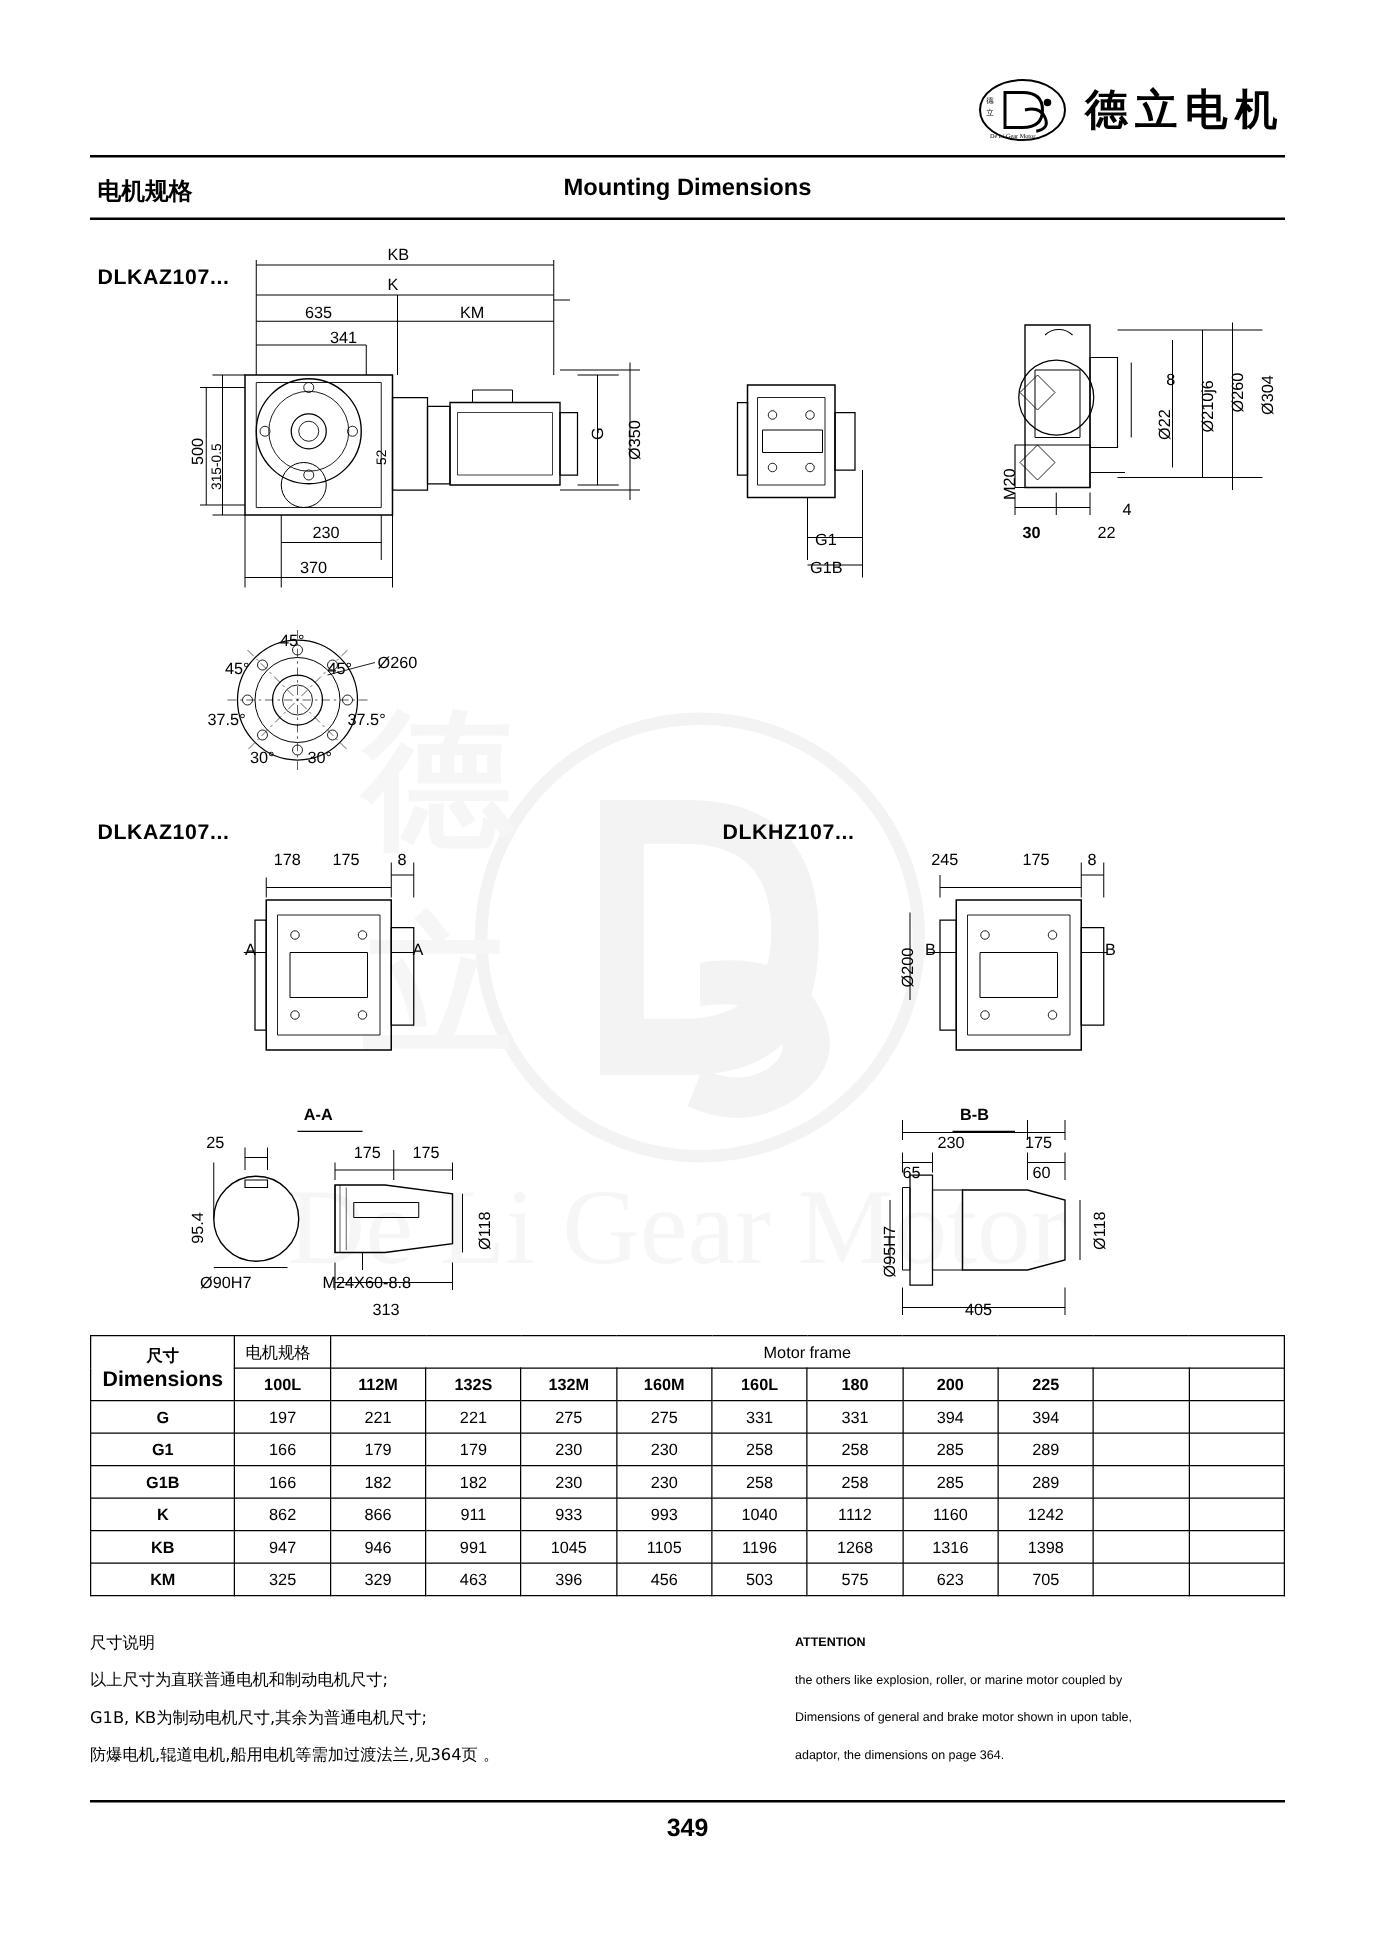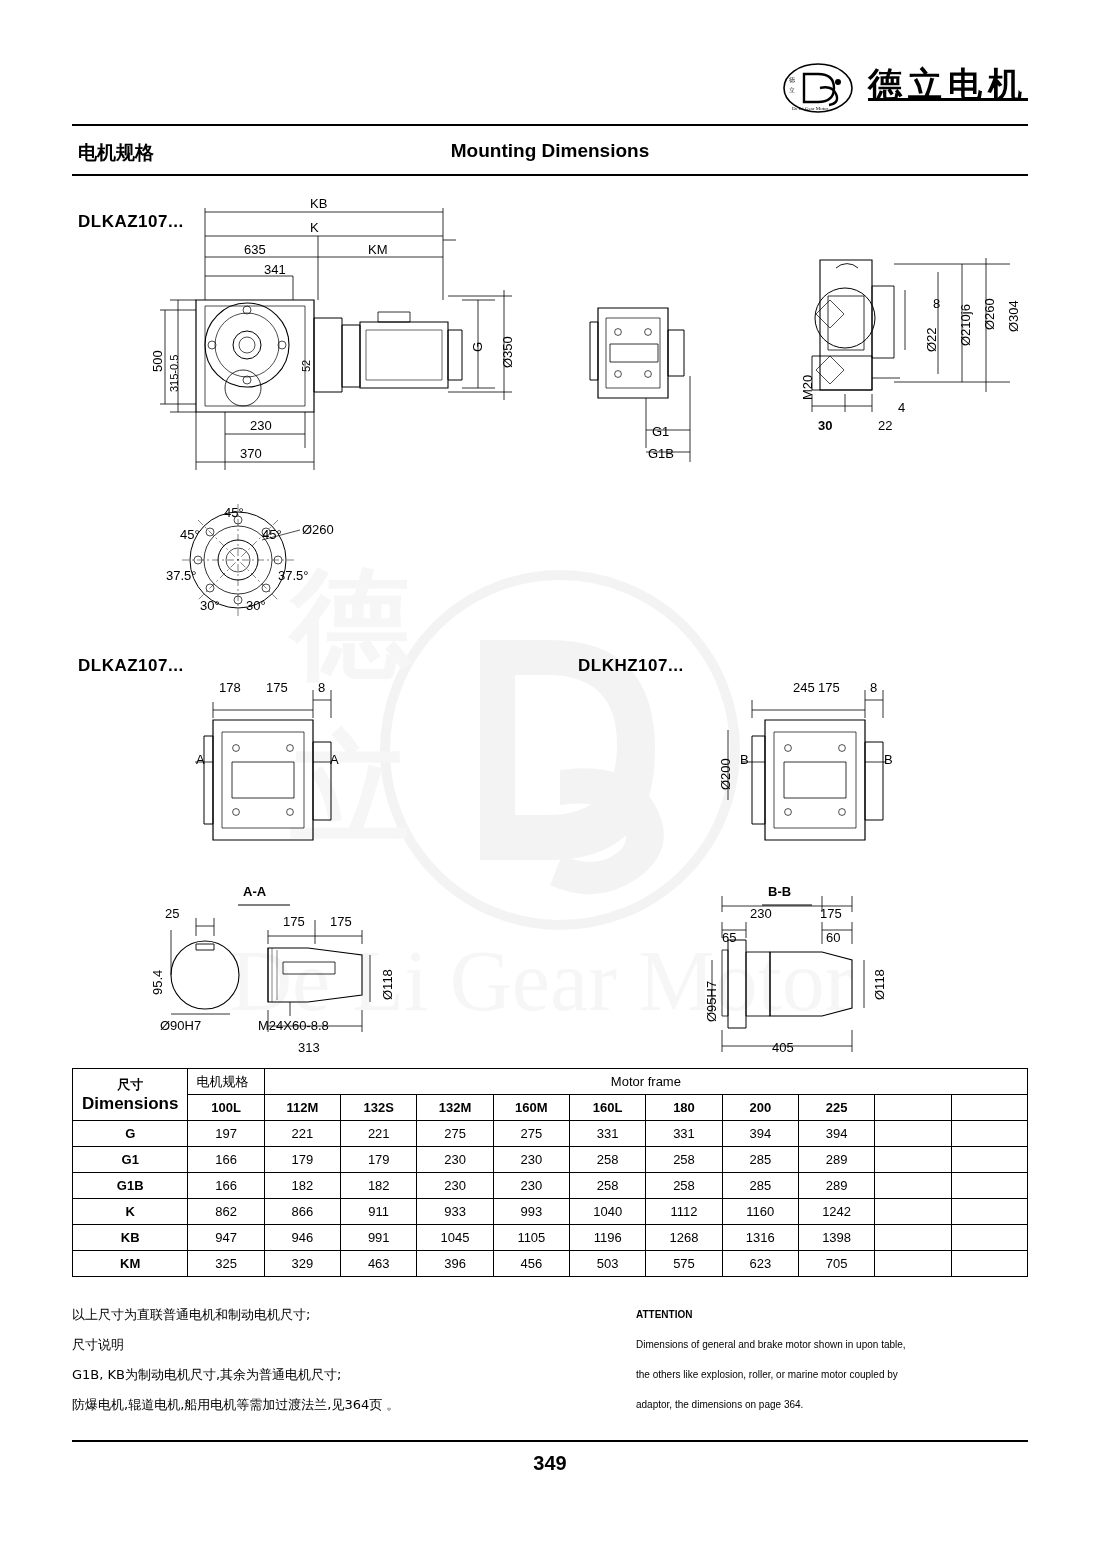--- a/index.html
+++ b/index.html
@@ -13,21 +13,21 @@
   .page { position:absolute; inset:0; }
 
   
   .watermark {
     position:absolute; left:230px; top:520px; width:700px; height:560px;
     pointer-events:none; opacity:.45;
   }
 
   
   .brand {
-    position:absolute; right:72px; top:62px; display:flex; gap:14px;text-decoration:underline;
+    position:absolute; right:72px; top:62px; display:flex; align-items:center; gap:14px;
   }
   .brand-logo { width:72px; height:52px; position:relative; }
   .brand-cn {
     font-family:"DejaVu Sans", sans-serif; font-size:34px; font-weight:bold; letter-spacing:6px;
   }
 
   .rule { position:absolute; left:72px; right:72px; height:2px; background:#000; }
 
   .title-row { position:absolute; left:72px; right:72px; top:140px; height:30px; }
   .title-cn { position:absolute; left:6px; top:0; font-size:19px; font-weight:bold; font-family:"DejaVu Sans", sans-serif;}
@@ -371,21 +371,21 @@
   <div class="lbl" style="left:246px; top:598px;">30°</div>
 
   <div class="model" style="left:78px; top:656px;">DLKAZ107...</div>
   <div class="lbl" style="left:219px; top:680px;">178</div>
   <div class="lbl" style="left:266px; top:680px;">175</div>
   <div class="lbl" style="left:318px; top:680px;">8</div>
   <div class="lbl" style="left:196px; top:752px;">A</div>
   <div class="lbl" style="left:330px; top:752px;">A</div>
 
   <div class="model" style="left:578px; top:656px;">DLKHZ107...</div>
-  <div class="lbl" style="left:745px; top:680px;margin-left:48px;">245</div>
+  <div class="lbl" style="left:745px; top:680px;">245</div>
   <div class="lbl" style="left:818px; top:680px;">175</div>
   <div class="lbl" style="left:870px; top:680px;">8</div>
   <div class="lbl vert" style="left:718px; top:790px;">Ø200</div>
   <div class="lbl" style="left:740px; top:752px;">B</div>
   <div class="lbl" style="left:884px; top:752px;">B</div>
 
   <div class="lbl" style="left:243px; top:884px; font-weight:bold;">A-A</div>
   <div class="lbl" style="left:165px; top:906px;">25</div>
   <div class="lbl vert" style="left:150px; top:995px;">95.4</div>
   <div class="lbl" style="left:160px; top:1018px;">Ø90H7</div>
@@ -510,29 +510,29 @@
         <td>575</td>
         <td>623</td>
         <td>705</td>
         <td></td>
         <td></td>
       </tr>
     </tbody>
   </table>
 
   <div class="notes-cn">
+    <div>尺寸说明</div>
     <div>以上尺寸为直联普通电机和制动电机尺寸;</div>
-    <div>尺寸说明</div>
     <div>G1B, KB为制动电机尺寸,其余为普通电机尺寸;</div>
     <div>防爆电机,辊道电机,船用电机等需加过渡法兰,见364页 。</div>
   </div>
 
   <div class="notes-en">
     <div class="hd">ATTENTION</div>
+    <div>the others like explosion, roller, or marine motor coupled by</div>
     <div>Dimensions of general and brake motor shown in upon table,</div>
-    <div>the others like explosion, roller, or marine motor coupled by</div>
     <div>adaptor, the dimensions on page 364.</div>
   </div>
 
   <div class="footer-rule"></div>
   <div class="page-num">349</div>
 
 </div>
 
 </body></html>

